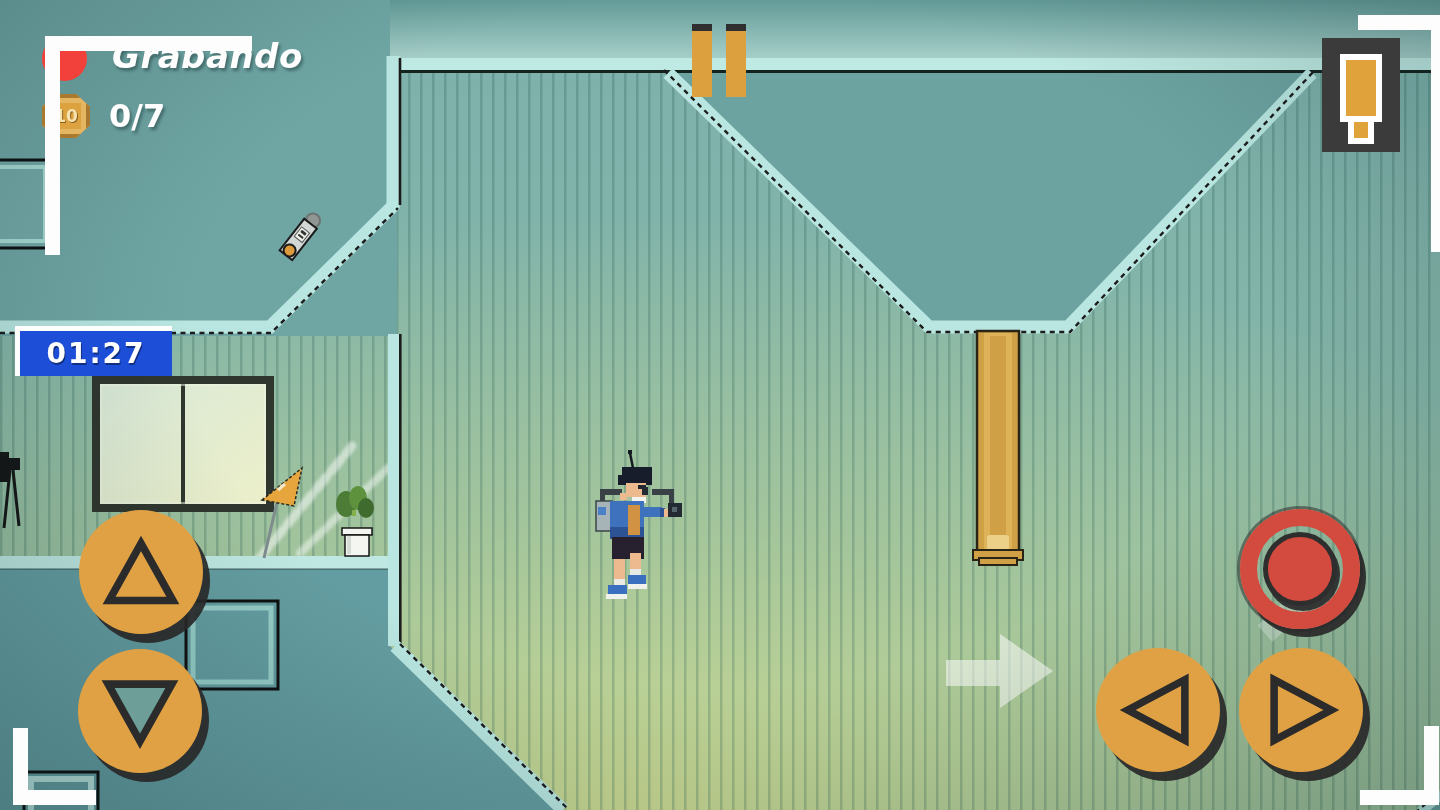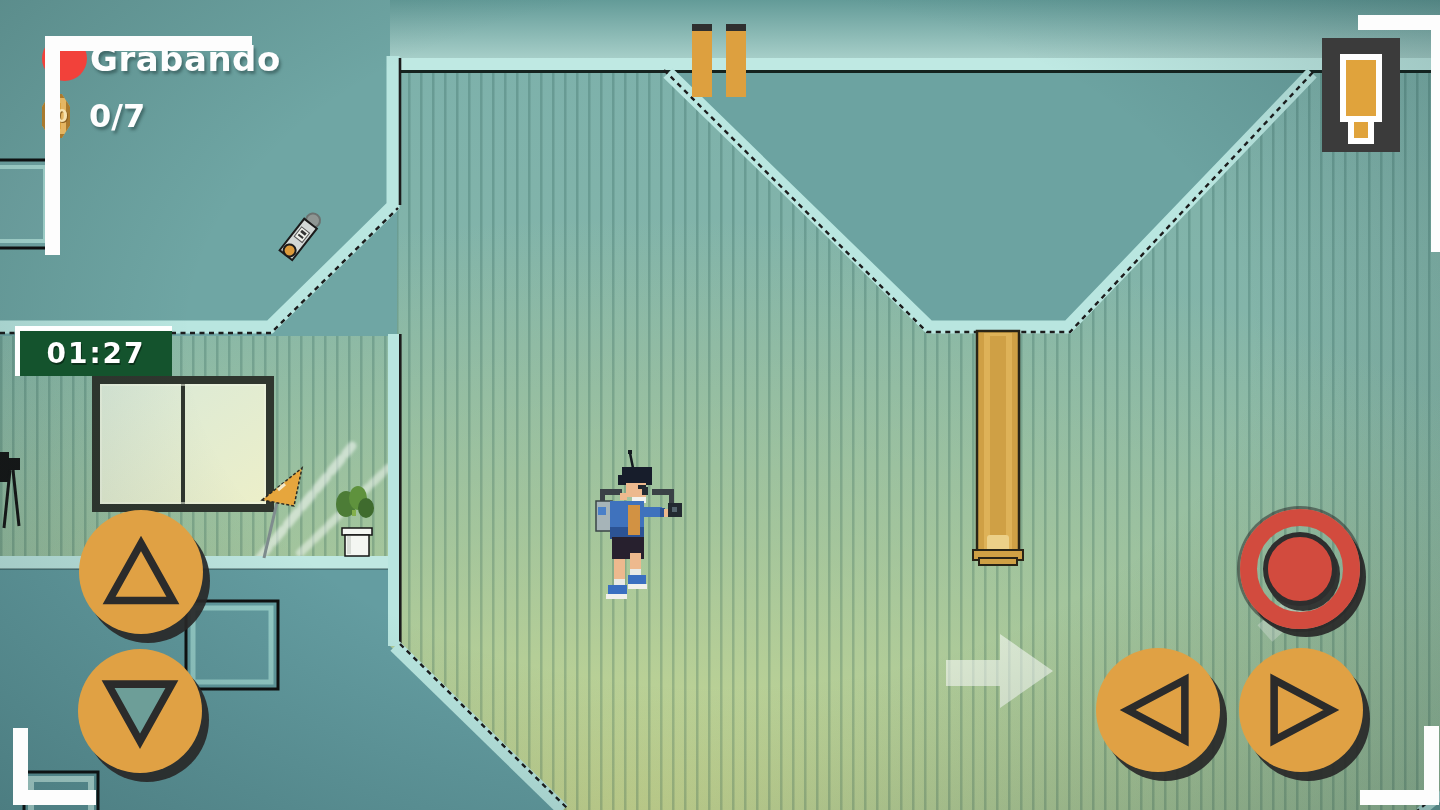--- a/index.html
+++ b/index.html
@@ -9,32 +9,32 @@
   .vignette{position:absolute;inset:0;pointer-events:none;z-index:5;
     background:radial-gradient(ellipse at 50% 42%, rgba(0,0,0,0) 52%, rgba(8,34,38,0.26) 100%);}
   .hud{position:absolute;z-index:10;}
   
   .bracket{position:absolute;z-index:12;}
   .br-tl{left:45px;top:36px;width:192px;height:204px;border-left:15px solid #fdfdfd;border-top:15px solid #fdfdfd;}
   .br-tr{left:1358px;top:15px;width:73px;height:222px;border-right:15px solid #fdfdfd;border-top:15px solid #fdfdfd;}
   .br-bl{left:13px;top:728px;width:68px;height:62px;border-left:15px solid #fdfdfd;border-bottom:15px solid #fdfdfd;}
   .br-br{left:1360px;top:726px;width:64px;height:64px;border-right:15px solid #fdfdfd;border-bottom:15px solid #fdfdfd;}
   
-  .rec-row{left:42px;top:36px;display:flex;align-items:center;gap:3px;}
+  .rec-row{left:42px;top:36px;display:flex;align-items:flex-start;gap:25px;font-style:italic;}
   .rec-dot{width:45px;height:45px;border-radius:50%;background:#f2413a;}
   .rec-label{font-size:34px;font-weight:bold;color:#fefefe;letter-spacing:.5px;
     text-shadow:2px 3px 3px rgba(25,50,50,.45);}
   .coin-row{left:42px;top:94px;display:flex;align-items:center;gap:19px;}
-  .coin{width:28px;height:44px;background:#dba23f;display:flex;align-items:center;justify-content:center;
+  .coin{width:48px;height:44px;background:#dba23f;display:flex;align-items:center;justify-content:center;
     clip-path:polygon(29% 0,71% 0,100% 29%,100% 71%,71% 100%,29% 100%,0 71%,0 29%);
     box-shadow:inset 0 0 0 4px #a97a2e, inset 0 0 0 9px rgba(255,235,190,.28);}
   .coin span{font-size:17px;font-weight:bold;color:#f7e3af;text-shadow:1px 1px 0 #8a5f20;}
   .coin-count{font-size:32px;font-weight:bold;color:#fefefe;text-shadow:2px 3px 3px rgba(25,50,50,.45);}
   
-  .timer{left:15px;top:326px;width:152px;height:45px;background:#14532d;
+  .timer{left:15px;top:326px;width:152px;height:45px;background:#1d4ed8;
     border-top:5px solid #fff;border-left:5px solid #fff;display:flex;align-items:center;justify-content:center;}
   .timer span{font-size:28px;font-weight:bold;color:#fff;letter-spacing:2px;
     text-shadow:1px 2px 0 rgba(0,0,0,.4);}
   
   .pause{left:692px;top:24px;width:54px;height:73px;display:flex;gap:14px;background:transparent;border:none;padding:0;cursor:pointer;}
   .pause .bar{width:20px;height:100%;background:#dda03f;border-top:7px solid #2f2f2f;box-sizing:border-box;}
   
   .slot{left:1322px;top:38px;width:78px;height:114px;background:#3b3b3b;cursor:pointer;}
   .key-stem{position:absolute;left:32px;top:77px;width:14px;height:23px;background:#e0a33c;box-shadow:0 0 0 6px #fff;z-index:1;}
   .key-body{position:absolute;left:24px;top:22px;width:30px;height:56px;background:#e0a33c;box-shadow:0 0 0 6px #fff;z-index:2;}

